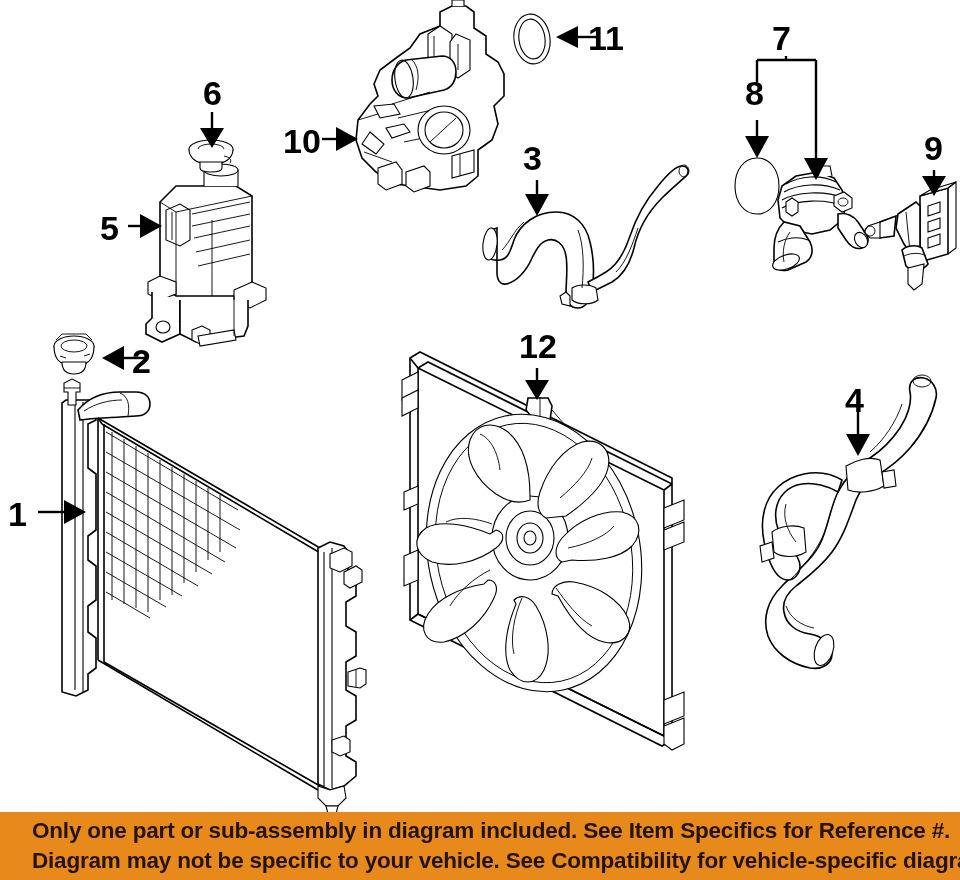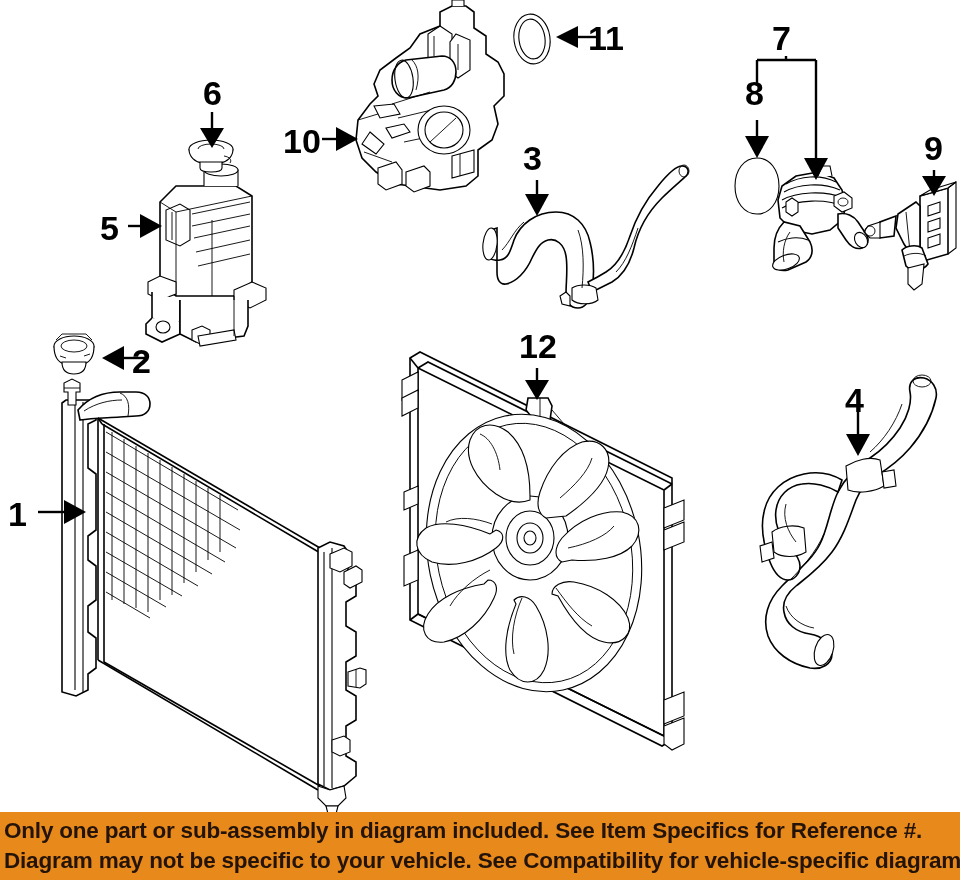--- a/index.html
+++ b/index.html
@@ -80,20 +80,21 @@
     padding: 0 4px;
   }
   #banner .bline {
     font-family: "Liberation Sans", sans-serif;
     font-weight: bold;
     font-size: 22.5px;
     line-height: 30px;
     color: #231308;
     white-space: nowrap;
     letter-spacing: -0.2px;
+    margin-left: 28px;
   }
 </style>
 </head>
 <body>
 
 <div id="page">
 
   <svg id="diagram-svg" viewBox="0 0 960 880">
 
     <g>

